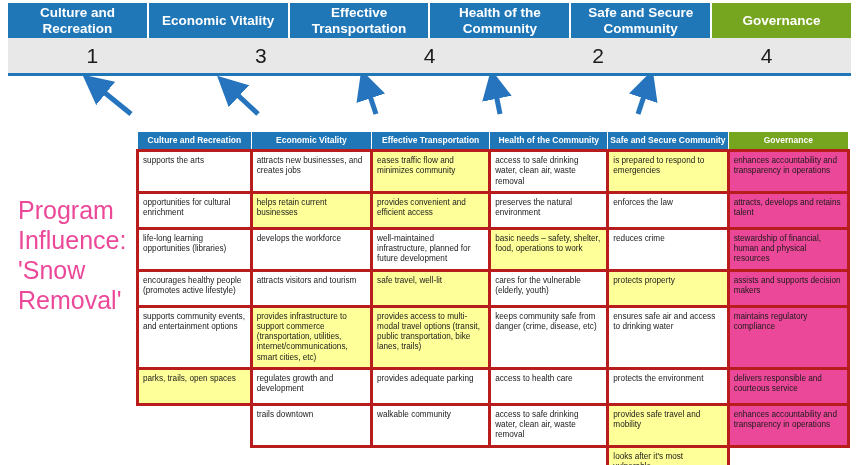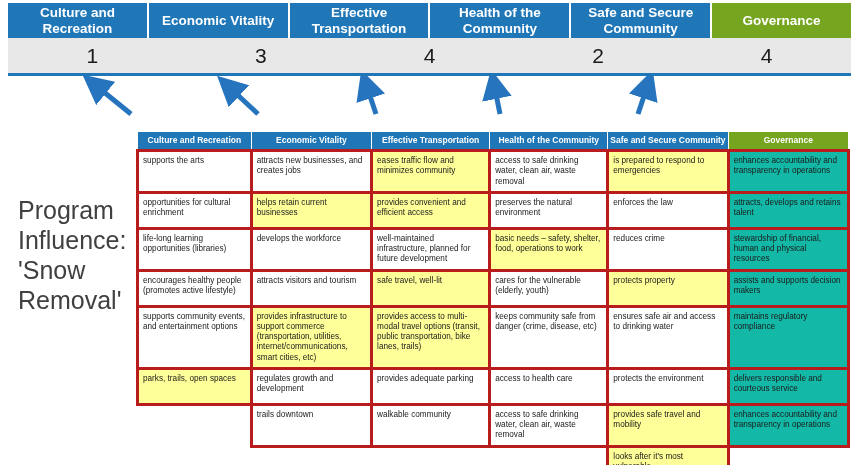--- a/index.html
+++ b/index.html
@@ -75,21 +75,21 @@
     height: 56px;
   }
 
   
   #caption {
     position: absolute;
     left: 18px;
     top: 195px;
     width: 120px;
     font-size: 25px;
-    color: #404040;
+    color: #ec4899;
     line-height: 1.2;
   }
 
   
   #matrix {
     position: absolute;
     left: 136px;
     top: 131px;
     width: 714px;
     border-collapse: collapse;
@@ -118,21 +118,21 @@
     border: 3px solid #b91c1c;
     background: #ffffff;
     line-height: 1.25;
     height: 36px;
     box-sizing: border-box;
   }
   #matrix td.hl {
     background: #ffff99;
   }
   #matrix td.shade {
-    background: #14b8a6;
+    background: #ec4899;
   }
   #matrix td.empty {
     border: 1px solid transparent;
     background: #ffffff;
   }
 </style>
 </head>
 <body>
 
 <div id="top-header">

